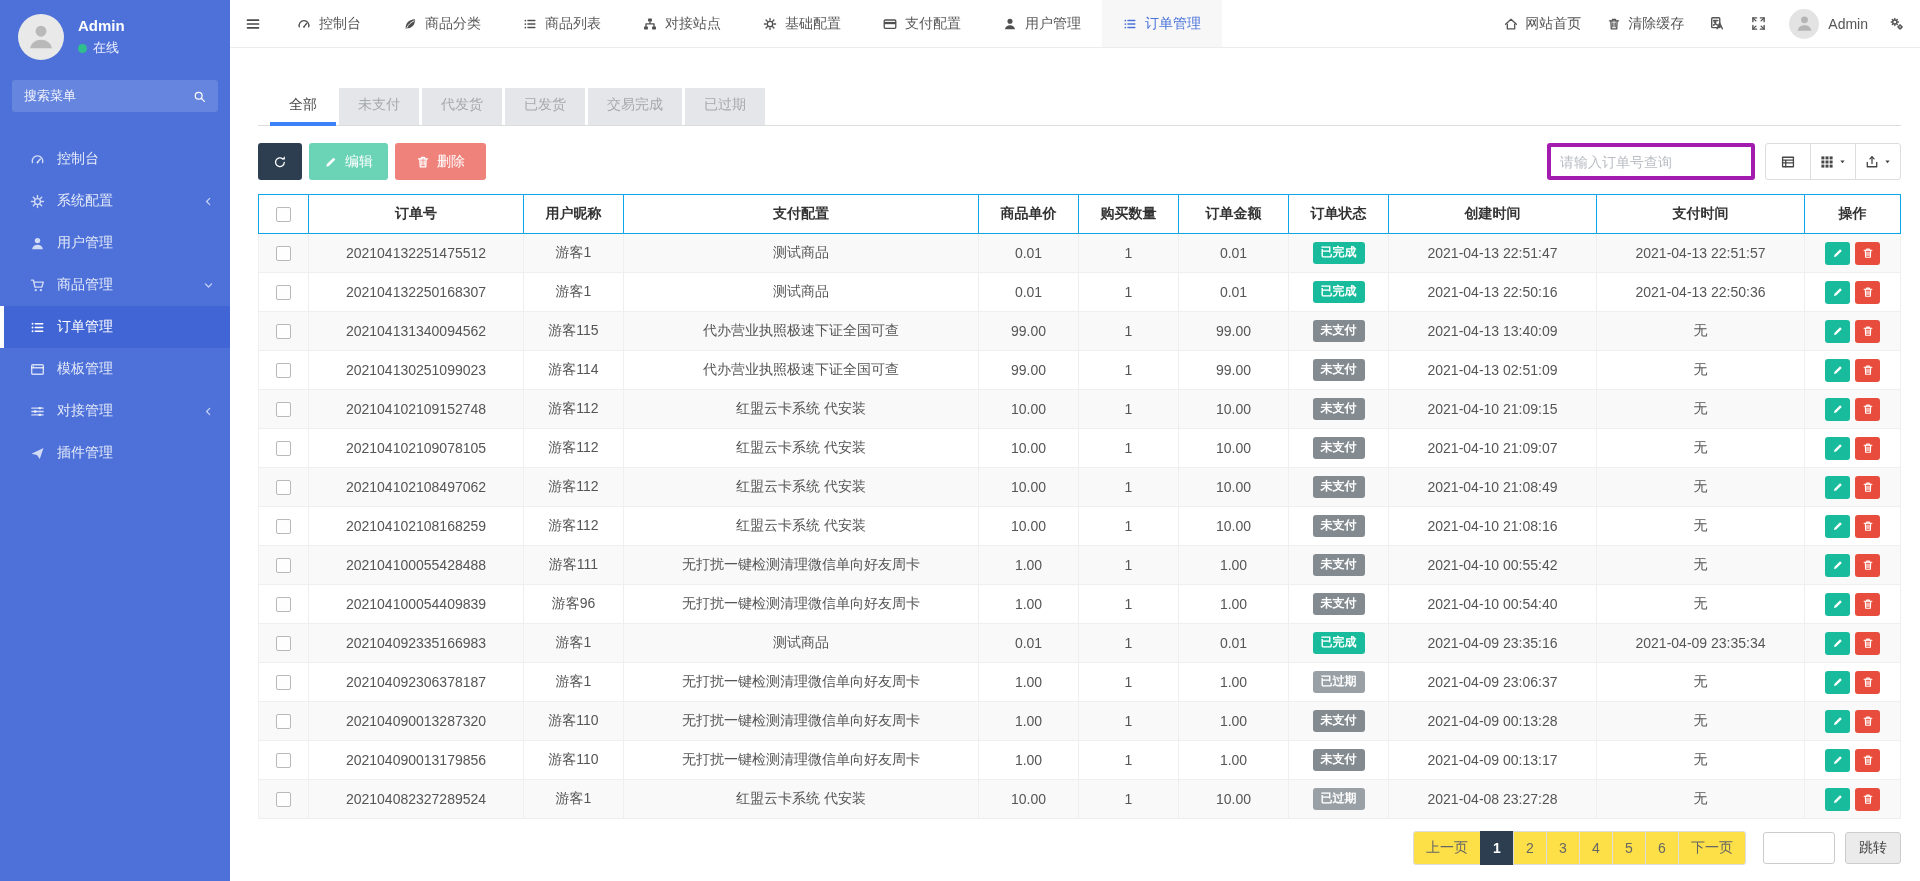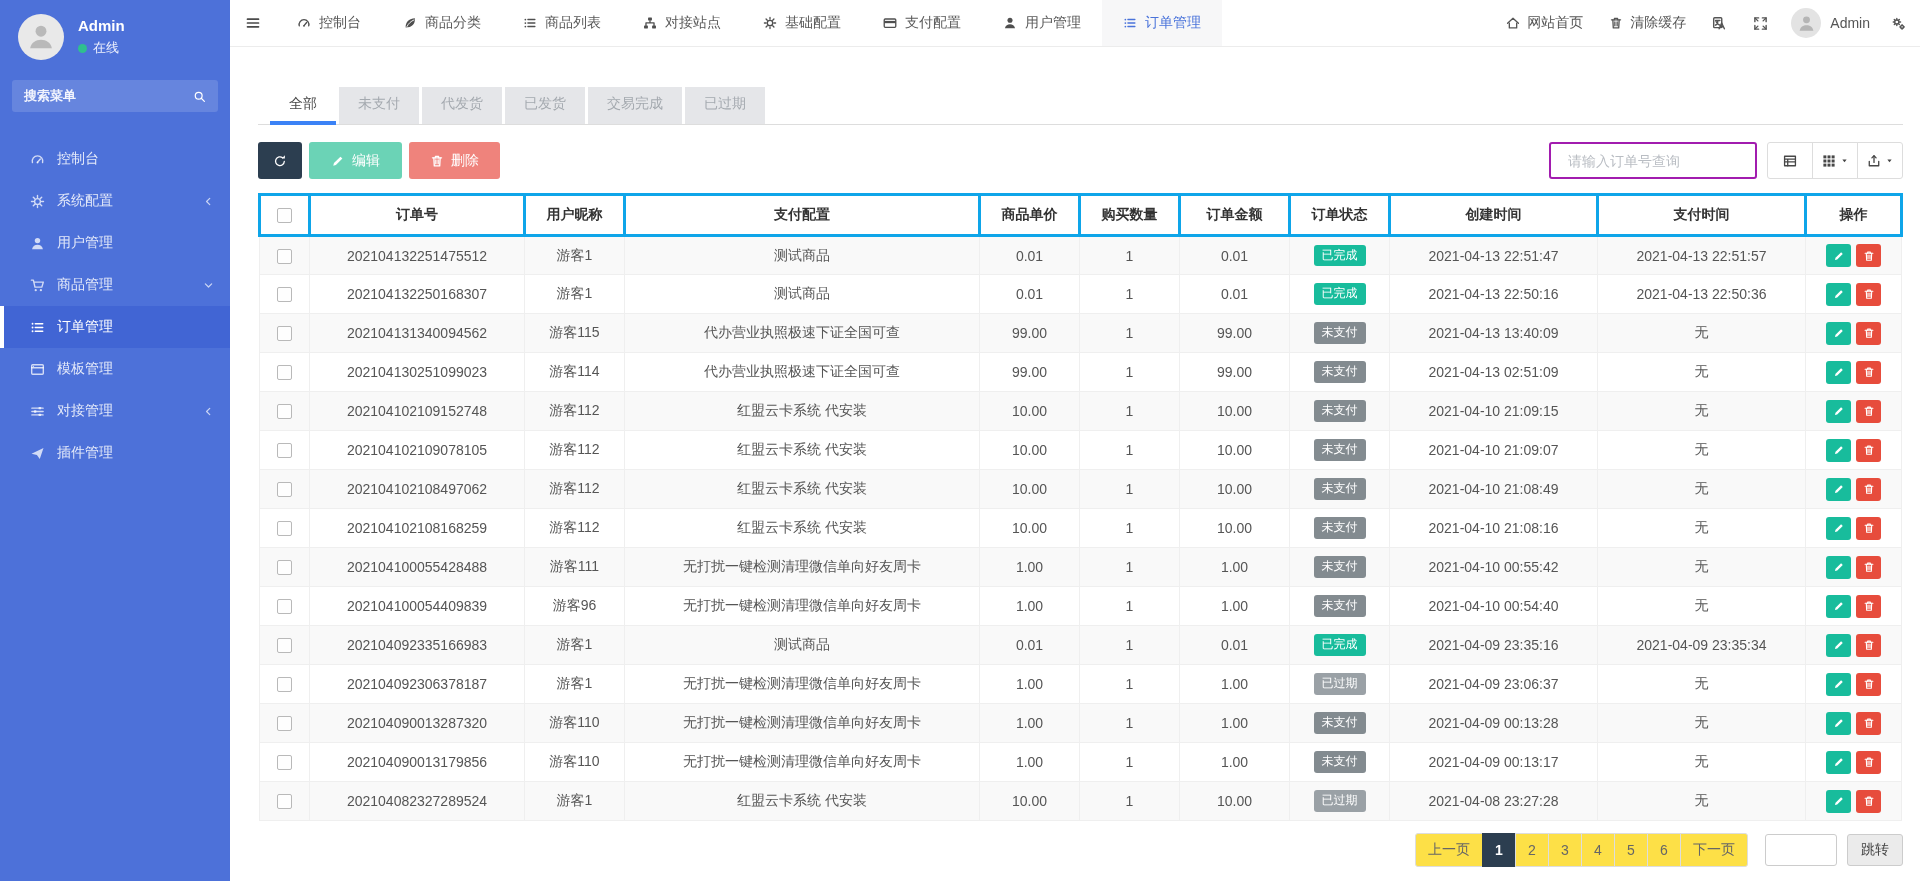--- a/index.html
+++ b/index.html
@@ -8,21 +8,21 @@
   .icon { display:inline-flex; align-items:center; justify-content:center; line-height:1; }
   .icon svg { width:1em; height:1em; }
 
   
   .sidebar { width:230px; min-width:230px; height:881px; background:var(--sidebar-bg,#4d71d9); color:#fff; display:flex; flex-direction:column; }
   .user-block { display:flex; align-items:center; gap:14px; padding:14px 18px 10px 18px; }
   .avatar { width:46px; height:46px; border-radius:50%; background:#e9e9e9; color:#b9b9b9; display:flex; align-items:center; justify-content:center; font-size:30px; overflow:hidden; }
   .user-name { font-weight:bold; font-size:15px; color:#fff; }
   .user-status { display:flex; align-items:center; gap:6px; margin-top:5px; font-size:13px; color:#eef1fd; }
   .dot { width:9px; height:9px; border-radius:50%; background:#2fbf8f; display:inline-block; }
-  .side-search { margin:10px 12px 0 12px; height:31px; background:rgba(255,255,255,0.14); border-radius:3px; display:flex; align-items:center; padding:16px 12px; font-size:13px; color:#f2f4fd; cursor:text;font-weight:bold; }
+  .side-search { margin:10px 12px 0 12px; height:31px; background:rgba(255,255,255,0.14); border-radius:3px; display:flex; align-items:center; padding:16px 12px; font-size:13px; color:#f2f4fd; cursor:text; }
   .side-search .side-search-text { flex:1; }
   .side-search .icon { font-size:13px; color:#fff; }
   .side-menu { margin-top:26px; display:flex; flex-direction:column; }
   .side-item { height:42px; display:flex; align-items:center; gap:12px; padding:0 16px 0 26px; font-size:14px; color:rgba(255,255,255,0.85); cursor:pointer; border-left:4px solid transparent; }
   .side-item .icon { font-size:15px; color:rgba(255,255,255,0.75); }
   .side-item .chev { margin-left:auto; font-size:11px; color:rgba(255,255,255,0.7); }
   .side-item.active { background:var(--sidebar-active-bg,#4165d4); border-left:4px solid #fff; color:#fff; }
   .side-item.active .icon { color:#fff; }
 
   
@@ -44,38 +44,38 @@
 
   
   .content { flex:1; padding:40px 30px 0 28px; }
   .tabs { display:flex; gap:3px; border-bottom:1px solid #ddd; padding-left:12px; }
   .tab { padding:8px 19px; font-size:14px; background:#e5e6e9; color:#a4a9af; cursor:pointer; margin-bottom:0; }
   .tab.active { background:#fff; color:#484848; margin-bottom:-1px; border-bottom:4px solid #3b82f6; }
 
   .toolbar { margin-top:17px; display:flex; align-items:center; gap:7px; }
   .btn { border:none; border-radius:3px; height:37px; display:inline-flex; align-items:center; justify-content:center; gap:7px; font-size:14px; cursor:pointer; color:#fff; }
   .btn-refresh { width:44px; background:var(--dark-navy,#2c3e50); font-size:14px; }
-  .btn-edit { background:var(--edit-disabled,#6bd3b6); padding:0 22px; }
+  .btn-edit { background:var(--edit-disabled,#6bd3b6); padding:0 15px; }
   .btn-del { background:var(--delete-disabled,#ef837c); padding:0 21px; }
   .toolbar-right { margin-left:auto; display:flex; align-items:center; gap:10px; }
-  .order-search { width:208px; height:37px; border:2px solid #a21caf; border-radius:3px; padding:0 17px; font-size:14px; color:#555; outline:none; }
+  .order-search { width:208px; height:37px; border:4px solid #a21caf; border-radius:3px; padding:0 9px; font-size:14px; color:#555; outline:none; }
   .order-search::placeholder { color:#b9bdc3; }
   .view-group { display:flex; }
   .view-btn { width:46px; height:37px; background:#fff; border:1px solid #ddd; color:#474747; display:inline-flex; align-items:center; justify-content:center; gap:4px; cursor:pointer; margin-left:-1px; font-size:14px; }
   .view-btn:first-child { border-radius:3px 0 0 3px; margin-left:0; }
   .view-btn:last-child { border-radius:0 3px 3px 0; }
   .view-btn .caret { font-size:9px; color:#444; }
 
   
   table.orders { width:100%; border-collapse:collapse; table-layout:fixed; margin-top:14px; }
-  .orders th { font-weight:bold; color:#333; font-size:14px; padding:10px 4px; border:3px solid #0ea5e9; text-align:center; background:#fff; }
+  .orders th { font-weight:bold; color:#333; font-size:14px; padding:10px 4px; border:1px solid #0ea5e9; text-align:center; background:#fff; }
   .orders td { font-size:14px; color:#555; padding:0 4px; height:39px; border:1px solid #efefef; text-align:center; overflow:hidden; white-space:nowrap; text-overflow:ellipsis; }
   .orders tbody tr:nth-child(odd) { background:#f9f9f9; }
   .cb { width:15px; height:15px; border:1px solid #b9b9b9; border-radius:2px; background:#fefefe; display:inline-block; vertical-align:middle; cursor:pointer; }
-  .badge { display:inline-block; padding:3px 8px; border-radius:3px; font-size:12px; font-weight:normal; color:#fff; line-height:1.3; }
+  .badge { display:inline-block; padding:3px 8px; border-radius:3px; font-size:12px; font-weight:bold; color:#fff; line-height:1.3; }
   .badge.done { background:var(--teal,#18bc9c); }
   .badge.unpaid { background:var(--unpaid-gray,#838b90); }
   .badge.expired { background:var(--expired-gray,#9aa1a6); }
   .row-actions { display:inline-flex; gap:5px; }
   .act-btn { width:25px; height:23px; border:none; border-radius:3px; display:inline-flex; align-items:center; justify-content:center; color:#fff; font-size:12px; cursor:pointer; }
   .act-edit { background:var(--teal,#18bc9c); }
   .act-del { background:var(--red,#e74c3c); }
 
   
   .table-footer { display:flex; align-items:center; margin-top:12px; padding-bottom:14px; }

